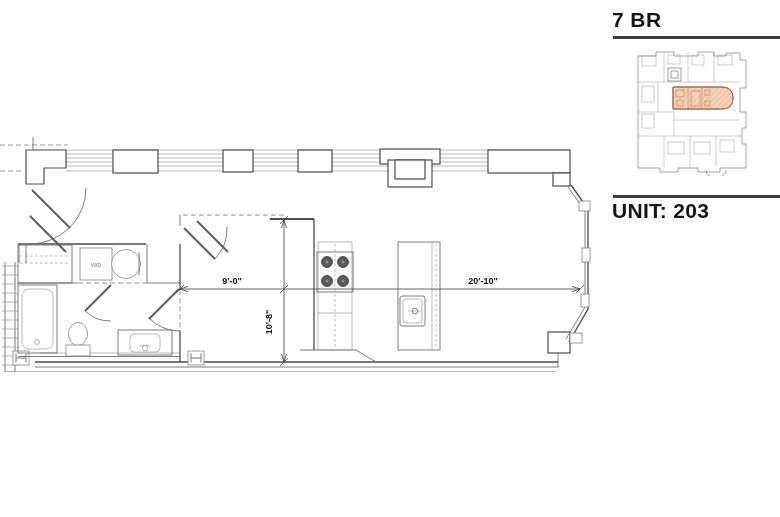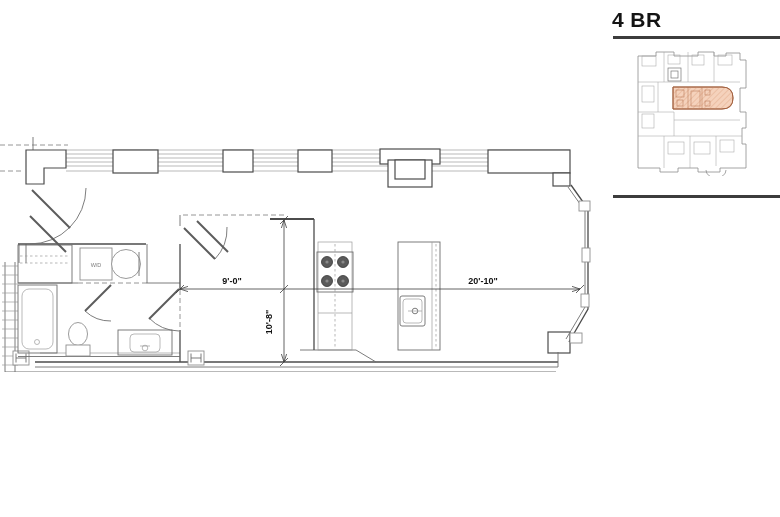--- a/index.html
+++ b/index.html
@@ -215,21 +215,21 @@
       <line class="dim" x1="280" y1="224" x2="288" y2="216"></line>
       <line class="dim" x1="280" y1="366" x2="288" y2="358"></line>
       <path class="dim" d="M284,220 L281.4,228 M284,220 L286.6,228"></path>
       <path class="dim" d="M284,362 L281.4,354 M284,362 L286.6,354"></path>
       <text class="dimlbl" x="232" y="284" text-anchor="middle">9'-0"</text>
       <text class="dimlbl" x="483" y="284" text-anchor="middle">20'-10"</text>
       <text class="dimlbl" x="272" y="322" text-anchor="middle" transform="rotate(-90 272 322)">10'-8"</text>
     </g>
   </svg>
 
-  <h1 class="sb-title">4 BR</h1>
+  <h1 class="sb-title">7 BR</h1>
 
   <div class="rule rule-top"></div>
 
   <svg class="kp" viewBox="0 0 120 128">
     <defs>
       <pattern id="hatch" width="4" height="4" patternUnits="userSpaceOnUse" patternTransform="rotate(45)">
         <line x1="0" y1="0" x2="0" y2="4" stroke="#e2ab8b" stroke-width="1"></line>
       </pattern>
     </defs>
     <g>
@@ -268,14 +268,15 @@
       <rect class="ki" x="48" y="42" width="8" height="7"></rect>
       <rect class="ki" x="49" y="52" width="6" height="6"></rect>
       <rect class="ki" x="63" y="43" width="9" height="15"></rect>
       <rect class="ki" x="77" y="42" width="5" height="5"></rect>
       <rect class="ki" x="77" y="53" width="5" height="5"></rect>
     </g>
   </svg>
 
   <div class="rule rule-bottom"></div>
 
+  <h2 class="sb-unit">UNIT: 203</h2>
 
 </div>
 
 </body></html>

